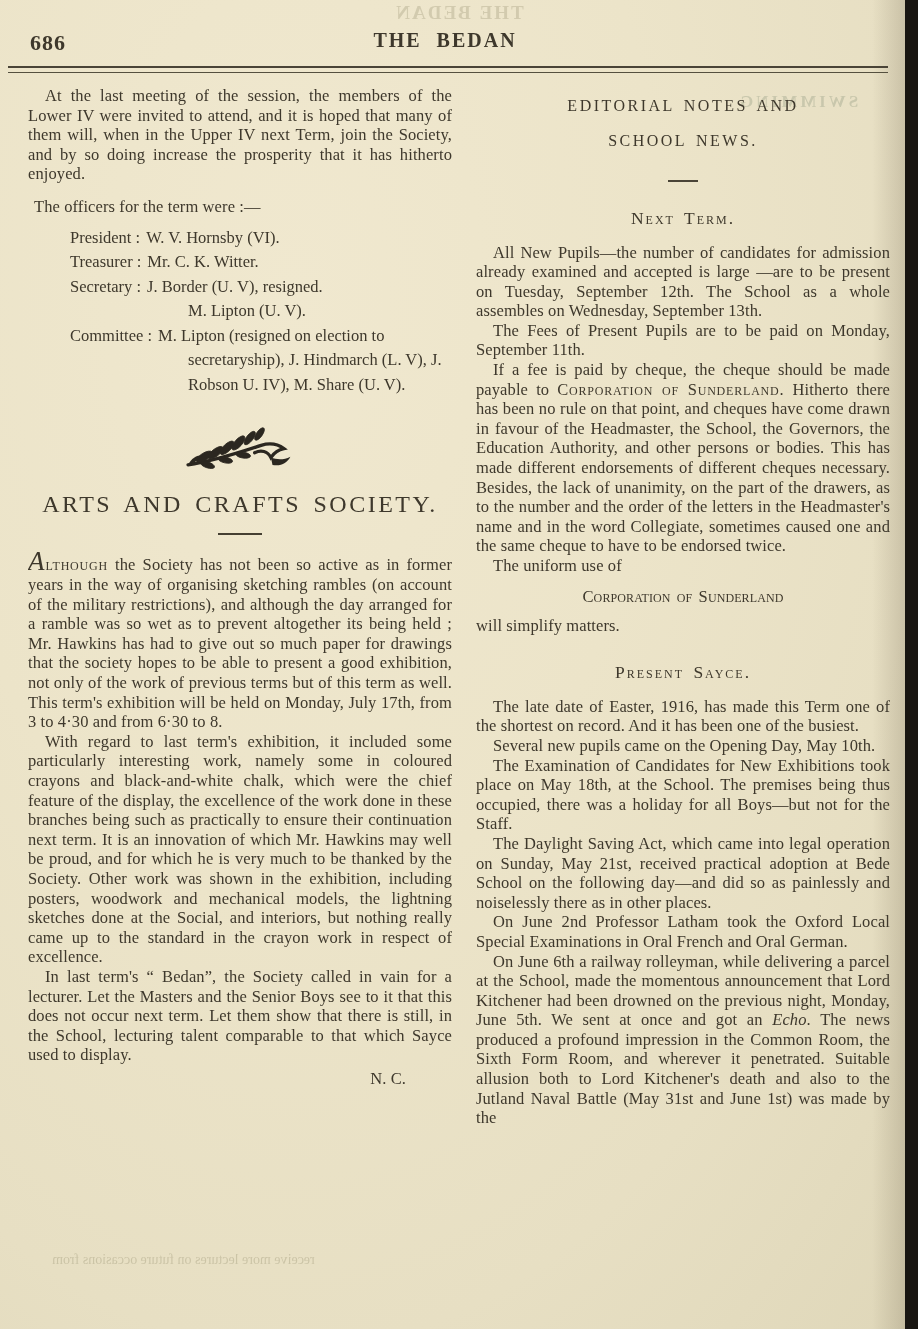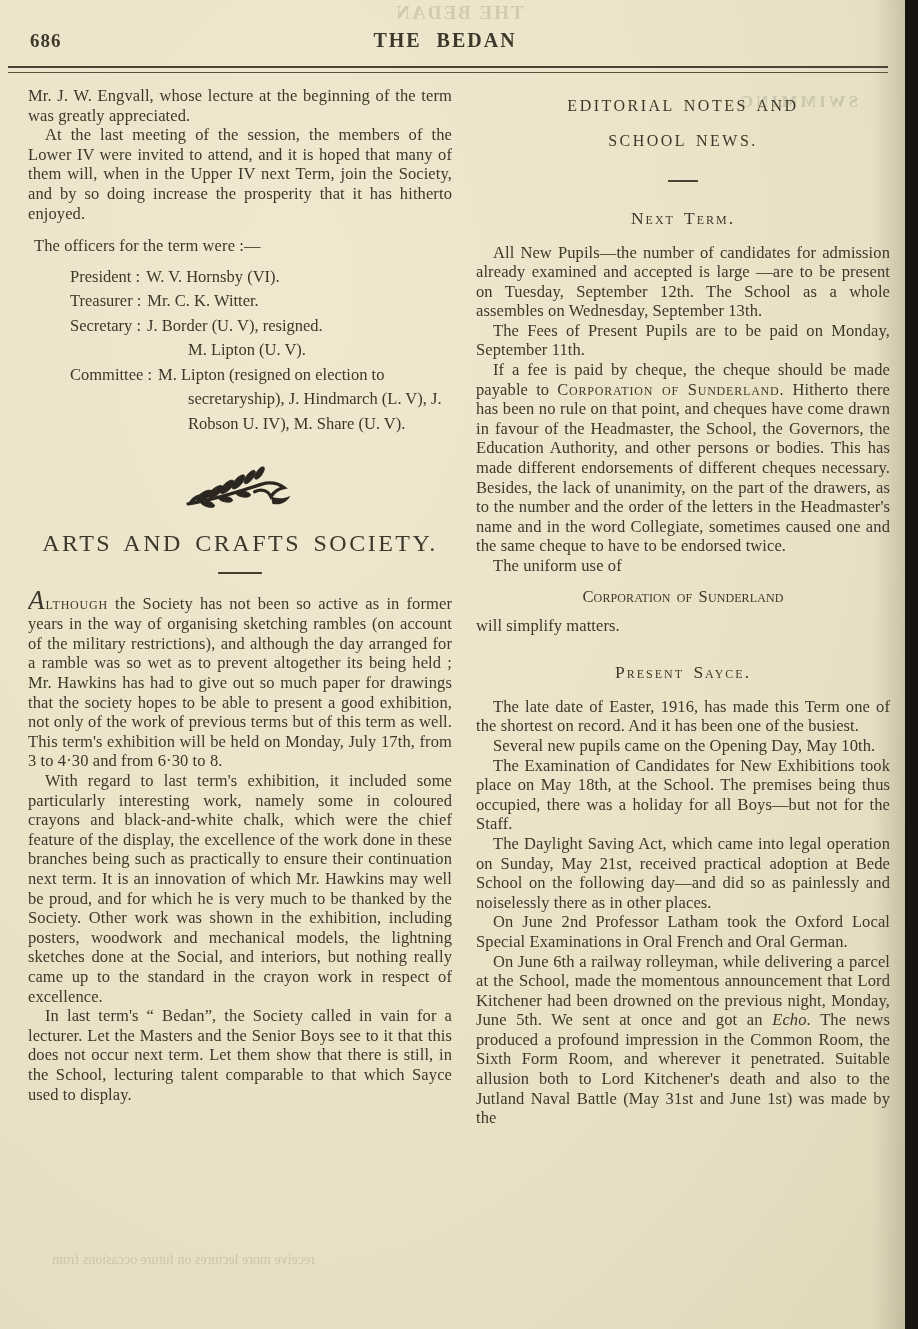--- a/index.html
+++ b/index.html
@@ -13,21 +13,21 @@
       linear-gradient(to right, rgba(0,0,0,0) 95%, rgba(90,78,56,0.18) 98.2%, rgba(60,50,34,0.25) 100%),
       radial-gradient(ellipse at 32% 22%, #f0e8cf 0%, #ece4c9 42%, #e7dfc3 72%, #dfd7b9 100%);
   }
   .scan-edge {
     position:absolute; top:0; right:0; bottom:0; width:13px;
     background:#181511;
   }
   
   .page-number {
     position:absolute; top:30px; left:30px;
-    font-size:19px; font-weight:bold; letter-spacing:1px;
+    font-size:22px; font-weight:bold; letter-spacing:1px;
   }
   .masthead {
     position:absolute; top:29px; left:0; width:890px;
     text-align:center; font-size:20px; font-weight:bold;
     letter-spacing:2px; word-spacing:8px;
   }
   .double-rule {
     position:absolute; top:66px; left:8px; width:880px; height:4px;
     border-top:2px solid #4a4437; border-bottom:1px solid #55503f;
   }
@@ -93,21 +93,20 @@
   <div class="ghost ghost-right">SWIMMING</div>
   <div class="ghost ghost-bottom">receive more lectures on future occasions from</div>
 
   <div class="page-number">686</div>
   <div class="masthead">THE BEDAN</div>
   <div class="double-rule"></div>
 
   <div class="columns">
 
     <div class="col">
-      <p>Mr. J. W. Engvall, whose lecture at the begin­ning of the term was greatly appreciated.</p>
       <p class="ind">At the last meeting of the session, the mem­bers of the Lower IV were invited to attend, and it is hoped that many of them will, when in the Upper IV next Term, join the Society, and by so doing increase the prosperity that it has hitherto enjoyed.</p>
 
       <p class="officers-intro">The officers for the term were :—</p>
 
       <div class="officers">
         <div class="officer-row">
           <span class="officer-label">President :</span><span>W. V. Hornsby (VI).</span>
         </div>
         <div class="officer-row">
           <span class="officer-label">Treasurer :</span><span>Mr. C. K. Witter.</span>
@@ -140,20 +139,21 @@
         </svg>
       </div>
 
       <div class="section-title">ARTS AND CRAFTS SOCIETY.</div>
       <div class="title-rule"></div>
 
       <p><span class="initial-cap">A</span><span class="sc">lthough</span><span> the Society has not been so active as in former years in the way of organising sketching rambles (on account of the military restrictions), and although the day arranged for a ramble was so wet as to prevent altogether its being held ; Mr. Hawkins has had to give out so much paper for drawings that the society hopes to be able to present a good exhibition, not only of the work of previous terms but of this term as well. This term's exhibition will be held on Monday, July 17th, from 3 to 4·30 and from 6·30 to 8.</span></p>
 
       <p class="ind">With regard to last term's exhibition, it in­cluded some particularly interesting work, namely some in coloured crayons and black-and-white chalk, which were the chief feature of the display, the excellence of the work done in these branches being such as practically to ensure their continu­ation next term. It is an innovation of which Mr. Hawkins may well be proud, and for which he is very much to be thanked by the Society. Other work was shown in the exhibition, includ­ing posters, woodwork and mechanical models, the lightning sketches done at the Social, and in­teriors, but nothing really came up to the stan­dard in the crayon work in respect of excellence.</p>
       <p class="ind">In last term's “ Bedan”, the Society called in vain for a lecturer. Let the Masters and the Senior Boys see to it that this does not occur next term. Let them show that there is still, in the School, lecturing talent comparable to that which Sayce used to display.</p>
+      <p class="signature">N. C.</p>
     </div>
 
     <div class="col col-right">
       <div class="editorial-title">EDITORIAL NOTES AND</div>
       <div class="editorial-title">SCHOOL NEWS.</div>
       <div class="short-rule"></div>
 
       <div class="subhead">Next Term.</div>
 
       <p class="ind">All New Pupils—the number of candidates for admission already examined and accepted is large —are to be present on Tuesday, September 12th. The School as a whole assembles on Wednesday, September 13th.</p>

